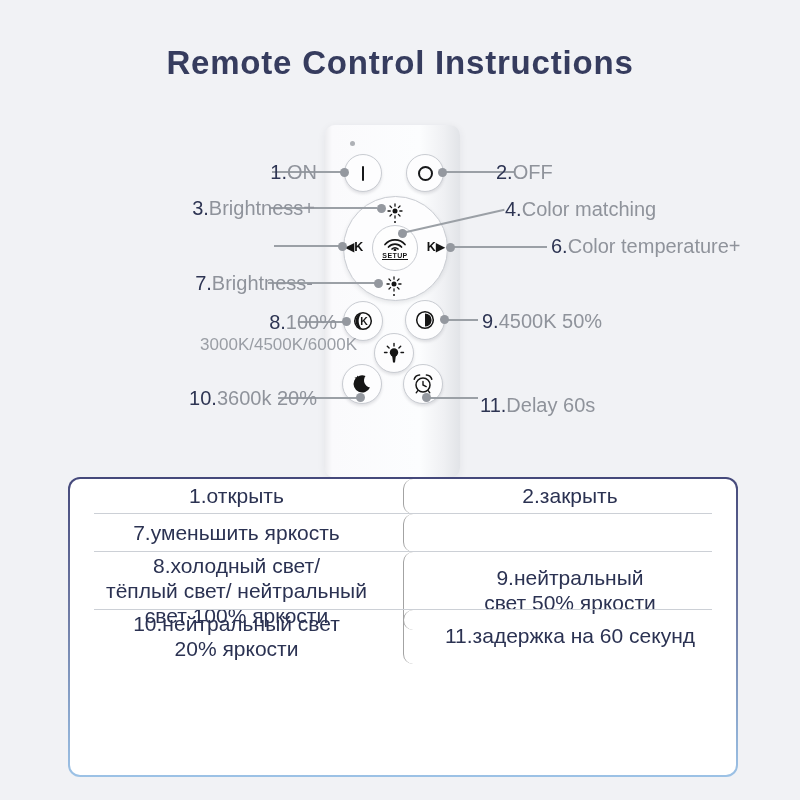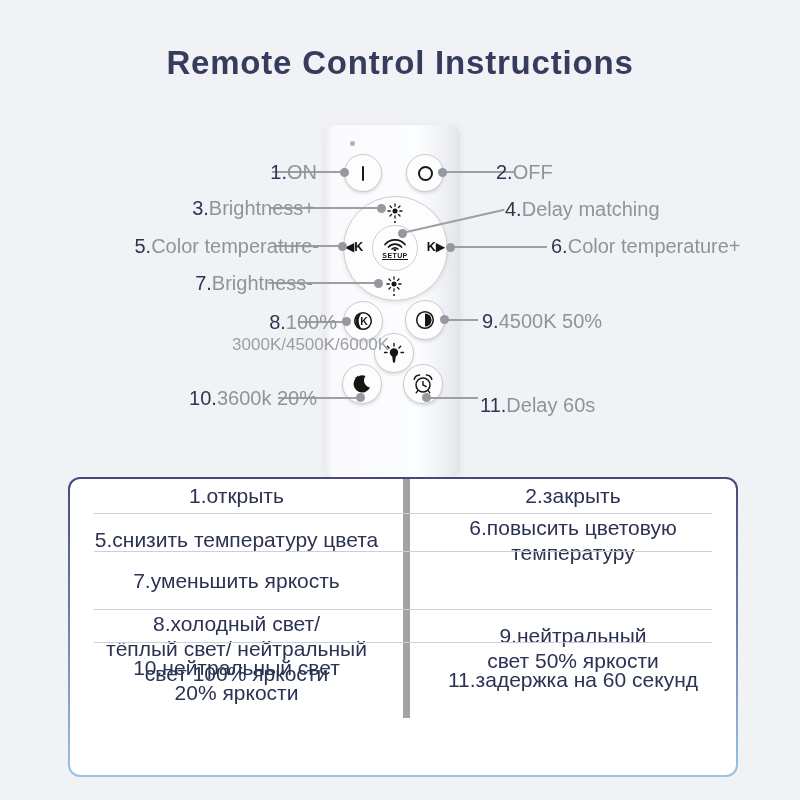--- a/index.html
+++ b/index.html
@@ -45,21 +45,21 @@
   
   .tbl-frame{position:absolute;left:68px;top:477px;width:670px;height:300px;border-radius:12px;
              background:linear-gradient(180deg,#45497b 0%,#6f7ba4 45%,#9cc2e6 100%);
              padding:0;z-index:4;box-sizing:border-box;}
   .tbl{position:absolute;left:2px;top:2px;right:2px;bottom:2px;background:#ffffff;border-radius:10px;
        display:grid;grid-template-rows:35px 38px 58px 33px 75px 57px;overflow:hidden;}
   .trow{position:relative;display:grid;grid-template-columns:1fr 1fr;}
   .trow:not(:last-child)::after{content:"";position:absolute;left:24px;right:24px;bottom:0;height:1px;background:#ccd0d6;}
   .tcell{display:flex;align-items:center;justify-content:center;text-align:center;
          font-size:21px;line-height:1.18;color:#2b3252;white-space:pre-line;padding:2px 6px;box-sizing:border-box;}
-  .tcell.rc{border-left:7px solid #a3a3a3;}
+  .tcell.rc{border-left:1px solid #a3a3a3;border-radius:10px;}
 </style>
 </head>
 <body>
 
 <div class="stage">
 
   <h1 class="title">Remote Control Instructions</h1>
 
   <div class="remote">
     <div class="led"></div>
@@ -186,40 +186,34 @@
   <div class="dot" style="left:446px;top:243px;"></div>
   <div class="dot" style="left:374px;top:279px;"></div>
   <div class="dot" style="left:342px;top:317px;"></div>
   <div class="dot" style="left:440px;top:315px;"></div>
   <div class="dot" style="left:356px;top:393px;"></div>
   <div class="dot" style="left:422px;top:393px;"></div>
 
   <div class="lbl" style="right:530px;top:161px;"><span class="num">1.</span><span class="txt">ON</span></div>
   <div class="lbl" style="left:496px;top:161px;"><span class="num">2.</span><span class="txt">OFF</span></div>
   <div class="lbl" style="right:532px;top:197px;"><span class="num">3.</span><span class="txt">Brightness+</span></div>
-  <div class="lbl" style="left:505px;top:198px;"><span class="num">4.</span><span class="txt">Delay matching</span></div>
-  <div class="lbl" style="right:528px;top:235px;"><span class="num">5.</span><span class="txt">Color temperature-</span></div>
+  <div class="lbl" style="left:505px;top:198px;"><span class="num">4.</span><span class="txt">Color matching</span></div>
   <div class="lbl" style="left:551px;top:235px;"><span class="num">6.</span><span class="txt">Color temperature+</span></div>
   <div class="lbl" style="right:534px;top:272px;"><span class="num">7.</span><span class="txt">Brightness-</span></div>
   <div class="lbl" style="right:510px;top:311px;"><span class="num">8.</span><span class="txt">100%</span></div>
-  <div class="sub" style="right:458px;top:336px;">3000K/4500K/6000K</div>
+  <div class="sub" style="right:490px;top:336px;">3000K/4500K/6000K</div>
   <div class="lbl" style="left:482px;top:310px;"><span class="num">9.</span><span class="txt">4500K 50%</span></div>
   <div class="lbl" style="right:530px;top:387px;"><span class="num">10.</span><span class="txt">3600k 20%</span></div>
   <div class="lbl" style="left:480px;top:387px;margin-top:7px;"><span class="num">11.</span><span class="txt">Delay 60s</span></div>
 
   <div class="tbl-frame">
     <div class="tbl">
       <div class="trow">
         <div class="tcell">1.открыть</div>
         <div class="tcell rc">2.закрыть</div>
-      </div>
-      <div class="trow">
-        <div class="tcell">5.снизить температуру цвета</div>
-        <div class="tcell rc">6.повысить цветовую
-температуру</div>
       </div>
       <div class="trow">
         <div class="tcell">7.уменьшить яркость</div>
         <div class="tcell rc"></div>
       </div>
       <div class="trow">
         <div class="tcell">8.холодный свет/
 тёплый свет/ нейтральный
 свет 100% яркости</div>
         <div class="tcell rc">9.нейтральный

